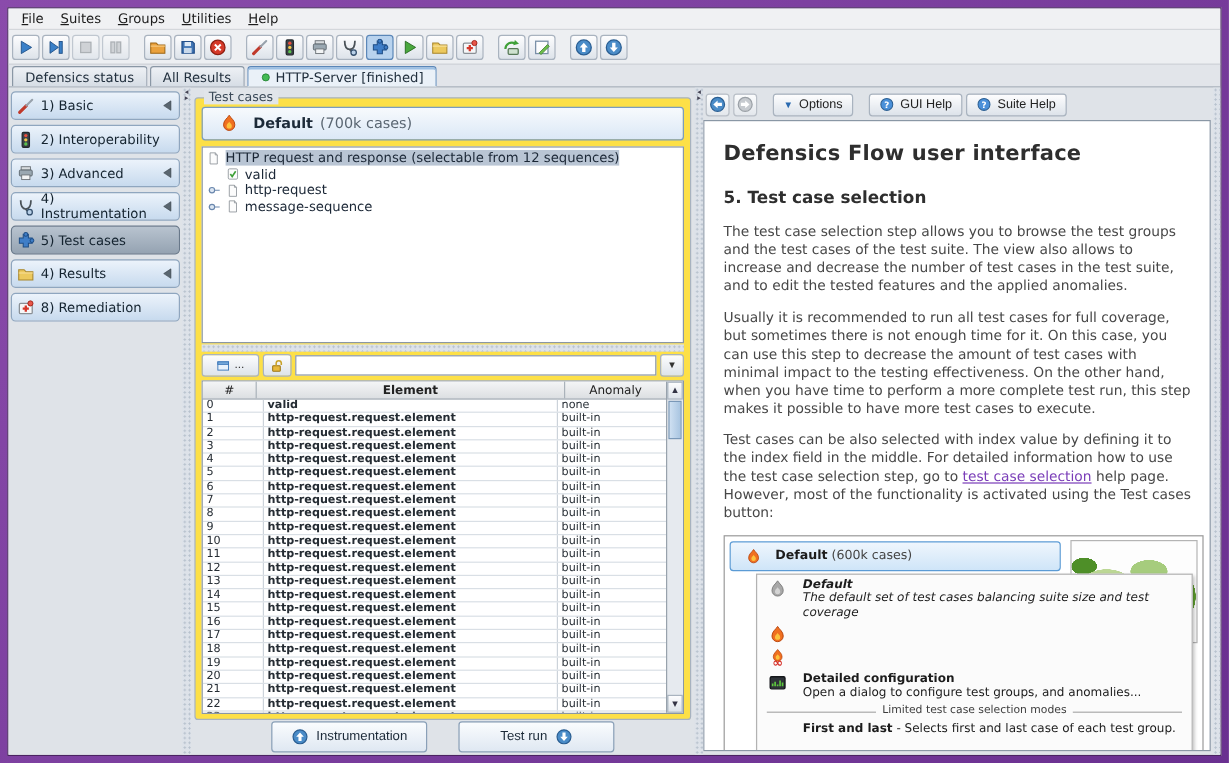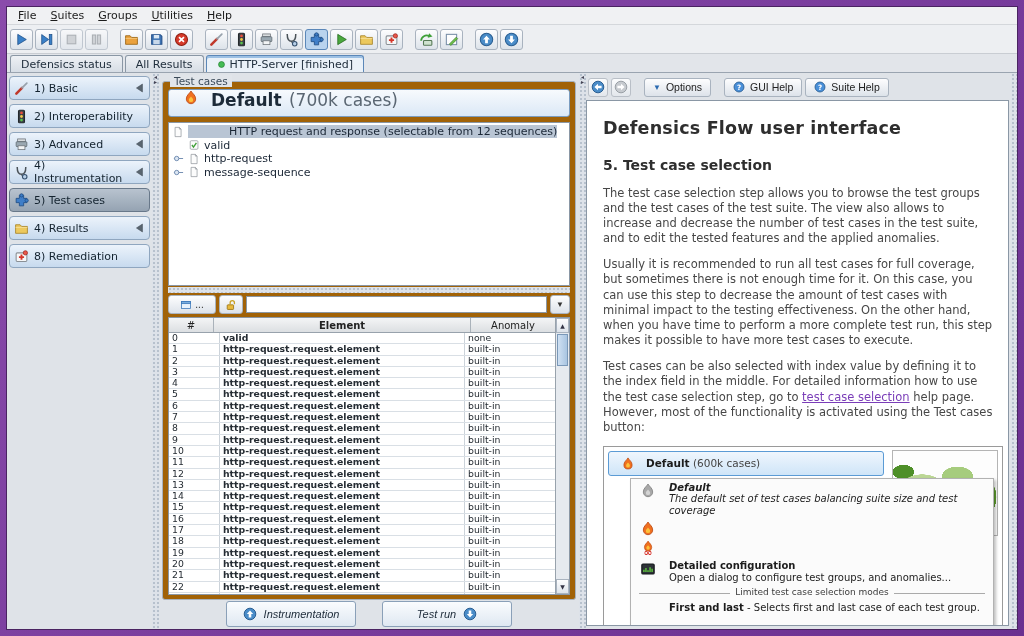--- a/index.html
+++ b/index.html
@@ -30,47 +30,47 @@
   .spl-arrows{position:absolute;top:1px;left:0;width:7px;font-size:6px;color:#445;line-height:5px;text-align:center;}
 
   
   .sidebar{width:141px;flex:0 0 auto;padding:3px 2px;display:flex;flex-direction:column;gap:4px;}
   .side-item{height:22px;flex:0 0 auto;border:1px solid #8fa6bf;border-radius:4px;background:linear-gradient(#ecf3fb,#c7daee);display:flex;align-items:center;gap:5px;padding:0 4px;font-size:11px;color:#14232f;}
   .side-item.selected{background:linear-gradient(#b8c3cf,#95a3b2);border-color:#68788a;}
   .side-popout{margin-left:auto;}
 
   
   .middle{width:414px;flex:0 0 auto;display:flex;flex-direction:column;min-width:0;padding:2px 3px;}
-  .groupbox{flex:1;border:1px solid #a7b2bf;border-radius:3px;margin-top:6px;position:relative;padding:7px 5px 4px 5px;display:flex;flex-direction:column;min-height:0;background:#a16207;}
+  .groupbox{flex:1;border:1px solid #a7b2bf;border-radius:3px;margin-top:6px;position:relative;padding:7px 5px 4px 5px;display:flex;flex-direction:column;min-height:0;background:#fde047;}
   .groupbox-title{position:absolute;top:-7px;left:7px;background:#e1e5ea;padding:0 4px;font-size:10.5px;color:#3b4a59;}
-  .default-btn{height:26px;flex:0 0 auto;margin-bottom:5px;border:1px solid #7a9cc0;border-radius:3px;background:linear-gradient(#f7fafd,#dbe8f6);display:flex;align-items:flex-start;gap:12px;padding-left:14px;font-size:17px;color:#1c2a38;}
+  .default-btn{height:26px;flex:0 0 auto;margin-bottom:5px;border:1px solid #7a9cc0;border-radius:3px;background:linear-gradient(#f7fafd,#dbe8f6);display:flex;align-items:center;gap:12px;padding-left:14px;font-size:12px;color:#1c2a38;}
   .default-btn .suffix{color:#5a6672;margin-left:2px;}
   .tree-box{height:158px;flex:0 0 auto;background:#fff;border:1px solid #8a97a5;font-size:11px;color:#1b2736;padding:2px 3px;overflow:hidden;}
   .tree-row{height:13.5px;display:flex;align-items:center;gap:4px;white-space:nowrap;}
-  .tree-row .lbl.sel{background:#b9c5d4;padding-left:41px;}
+  .tree-row .lbl.sel{background:#b9c5d4;}
   .tree-indent{width:12px;flex:0 0 auto;display:flex;align-items:center;justify-content:center;}
   .h-splitter{height:6px;flex:0 0 auto;background:#dde2e9 radial-gradient(#b7c1cd 28%,transparent 30%);background-size:4px 4px;margin:1px 0;}
   .filter-row{height:21px;flex:0 0 auto;display:flex;align-items:center;gap:3px;margin-bottom:2px;}
   .small-btn{height:19px;border:1px solid #a9b3bf;border-radius:3px;background:linear-gradient(#fdfdfe,#dde3ea);display:flex;align-items:center;justify-content:center;gap:3px;font-size:10px;color:#333;padding:0 4px;}
   .filter-input{flex:1;height:15px;border:1px solid #8a97a5;background:#fff;font-size:10px;padding:0 3px;min-width:0;}
   .table{flex:1;border:1px solid #8a97a5;background:#fff;display:flex;flex-direction:column;min-height:0;position:relative;}
   .t-head{height:14px;flex:0 0 auto;display:flex;background:linear-gradient(#f4f5f6,#dcdfe2);border-bottom:1px solid #98a2ac;font-size:10px;color:#222;margin-right:13px;}
   .t-hcell{display:flex;align-items:center;justify-content:center;border-right:1px solid #aab2ba;overflow:hidden;}
   .t-body{flex:1;overflow:hidden;margin-right:13px;}
   .t-row{height:10.3px;display:flex;font-size:9.3px;color:#252c33;border-bottom:1px solid #d9dfe5;line-height:10px;}
   .t-cell{padding:0 3px;border-right:1px solid #ccd3da;overflow:hidden;white-space:nowrap;}
   .c-idx{width:44px;flex:0 0 auto;}
   .c-el{flex:1;min-width:0;font-weight:bold;}
   .c-an{width:84px;flex:0 0 auto;}
   .t-scroll{position:absolute;top:0;right:0;bottom:0;width:13px;background:#e6eaef;border-left:1px solid #98a2ac;display:flex;flex-direction:column;}
   .t-sbtn{height:13px;flex:0 0 auto;border:1px solid #a9b3bf;background:linear-gradient(#fdfdfe,#dde3ea);font-size:6px;color:#334;display:flex;align-items:center;justify-content:center;}
   .t-thumb{height:30px;margin:1px;background:linear-gradient(90deg,#cfe0f2,#a9c5e1);border:1px solid #7a98b8;}
   .t-track{flex:1;}
   .bottom-btns{height:27px;flex:0 0 auto;display:flex;align-items:center;justify-content:center;gap:26px;}
-  .foot-btn{height:21px;min-width:130px;border:1px solid #8aa0b8;border-radius:3px;background:linear-gradient(#fafcfe,#dfe8f2);font-size:11px;color:#1c2a38;display:flex;align-items:center;justify-content:center;gap:7px;padding:12px 12px;font-style:italic;}
+  .foot-btn{height:21px;min-width:130px;border:1px solid #8aa0b8;border-radius:3px;background:linear-gradient(#fafcfe,#dfe8f2);font-size:11px;color:#1c2a38;display:flex;align-items:center;justify-content:center;gap:7px;padding:12px 12px;}
 
   
   .right{flex:1;display:flex;flex-direction:column;min-width:0;padding:2px 2px 3px 0;}
   .help-toolbar{height:22px;flex:0 0 auto;display:flex;align-items:center;gap:3px;padding:1px 2px 2px 2px;}
   .nav-btn{width:20px;height:19px;border:1px solid #b9bfc7;border-radius:3px;background:linear-gradient(#fbfcfd,#e3e7ec);display:flex;align-items:center;justify-content:center;padding:0;}
   .help-btn{height:19px;border:1px solid #a9b3bf;border-radius:3px;background:linear-gradient(#fdfdfe,#dde3ea);display:flex;align-items:center;gap:5px;font-size:10.5px;color:#222;padding:0 8px;}
   .help-btn.gap{margin-left:10px;}
   .help-content{flex:1;background:#fff;border:1px solid #8a97a5;padding:12px 14px 6px 16px;overflow:hidden;font-size:11.5px;color:#474747;line-height:1.32;}
   .help-content h1{font-size:17.5px;color:#2e2e2e;margin:4px 0 16px 0;letter-spacing:.2px;}
   .help-content h2{font-size:14px;color:#2e2e2e;margin:0 0 11px 0;}

